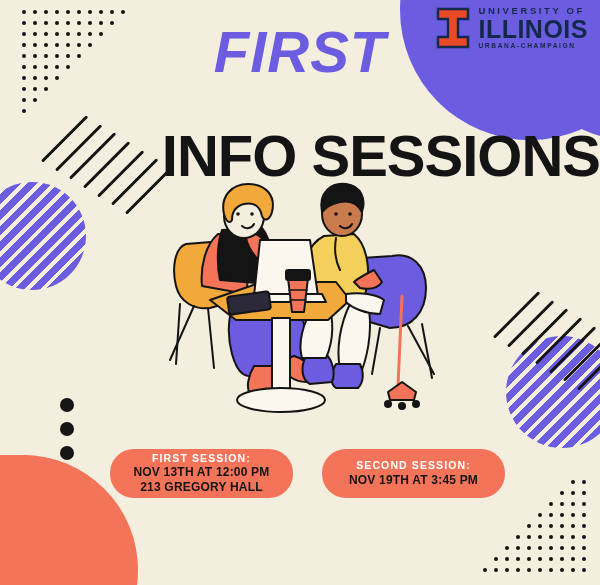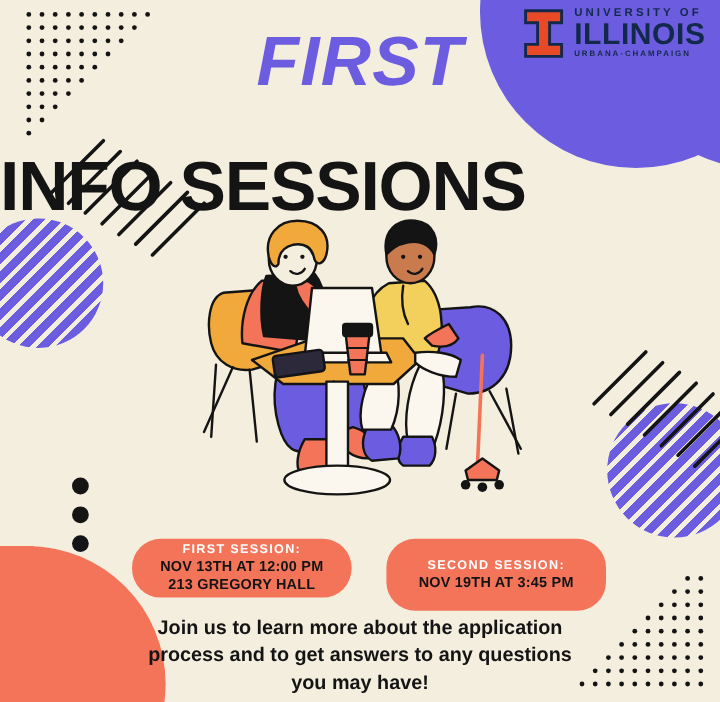--- a/index.html
+++ b/index.html
@@ -131,21 +131,21 @@
     border-radius:20px;
     display:flex;align-items:center;justify-content:center;
     z-index:4;
   }
   #subtitle-pill .txt{
     color:#FFFFFF;font-size:17.5px;font-weight:bold;
     letter-spacing:0.2px;
   }
   #info-sessions{
     position:absolute;top:122px;left:0;width:600px;
-    text-align:left;
+    text-align:right;
     font-size:58px;font-weight:bold;
     color:#141414;
     letter-spacing:-1px;
     z-index:4;
   }
 
   
   #illustration{
     position:absolute;left:150px;top:178px;width:320px;height:252px;
     z-index:3;
@@ -154,21 +154,21 @@
 
   
   .session-pill{
     position:absolute;
     background:#F4745A;
     border-radius:24px;
     display:flex;flex-direction:column;align-items:center;justify-content:center;
     z-index:5;
   }
   #session-1{left:110px;top:449px;width:183px;height:49px;}
-  #session-2{left:322px;top:449px;width:183px;height:60px;}
+  #session-2{left:322px;top:449px;width:183px;height:49px;}
   .session-pill .s-title{
     color:#FFFFFF;font-size:10.5px;font-weight:bold;letter-spacing:1.1px;
     line-height:1.25;
   }
   .session-pill .s-line{
     color:#141414;font-size:12px;font-weight:bold;letter-spacing:0.2px;
     line-height:1.25;
   }
 
   
@@ -429,19 +429,14 @@
     <div class="s-title">FIRST SESSION:</div>
     <div class="s-line">NOV 13TH AT 12:00 PM</div>
     <div class="s-line">213 GREGORY HALL</div>
   </div>
 
   <div class="session-pill" id="session-2">
     <div class="s-title">SECOND SESSION:</div>
     <div class="s-line">NOV 19TH AT 3:45 PM</div>
   </div>
 
-  <div id="footer-text">
-    <div>Join us to learn more about the application</div>
-    <div>process and to get answers to any questions</div>
-    <div>you may have!</div>
-  </div>
 
 </div>
 
 </body></html>

